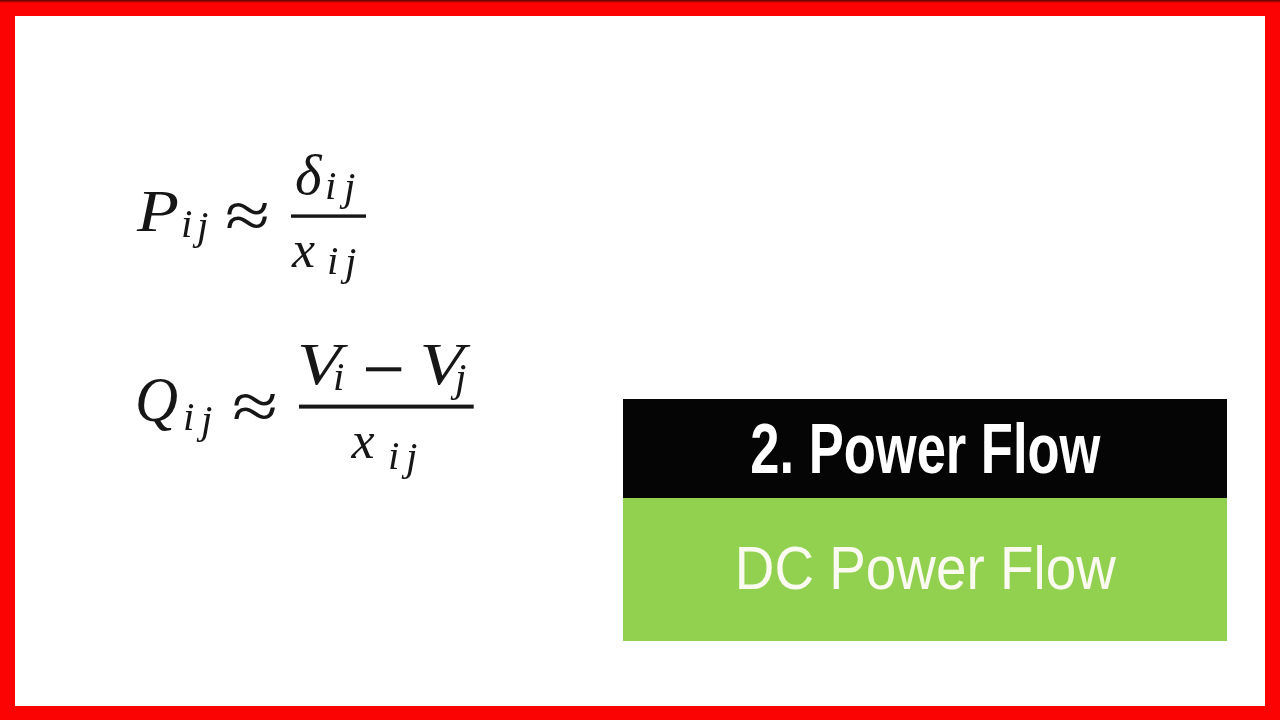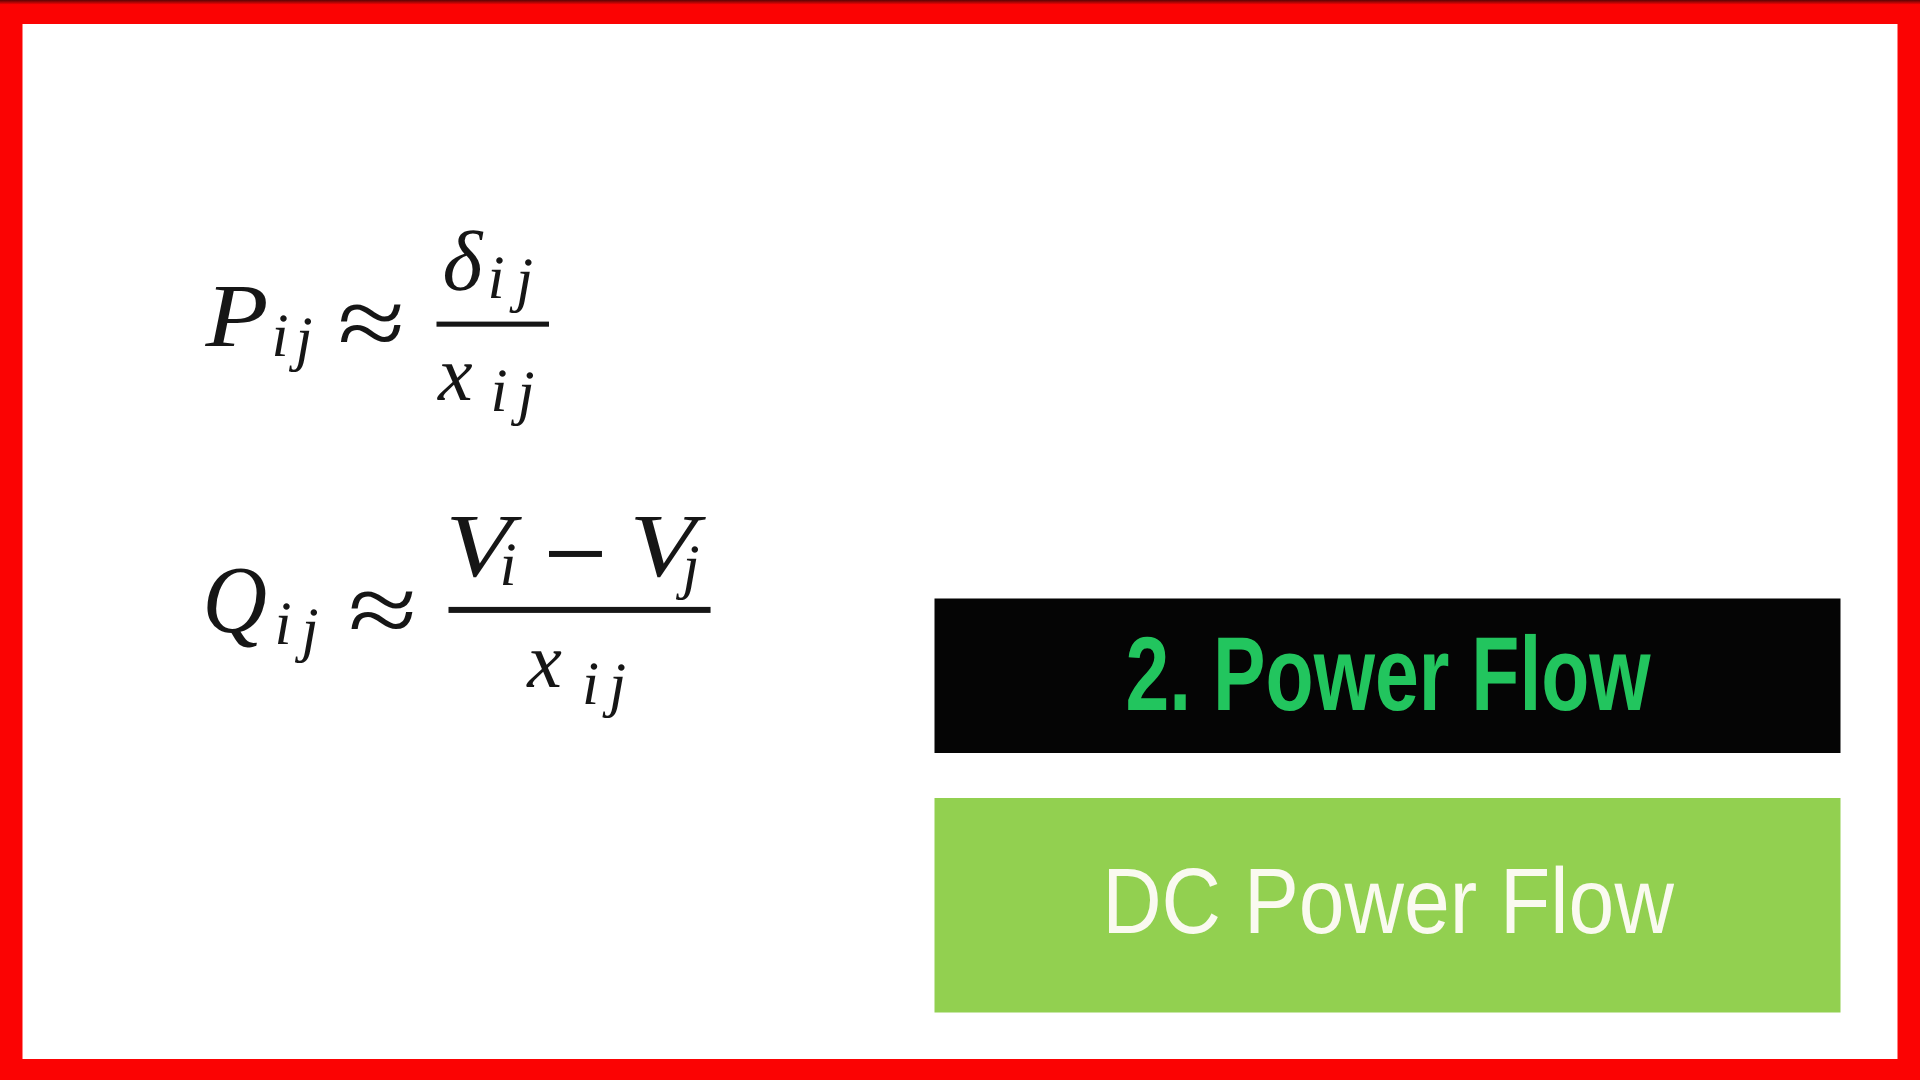--- a/index.html
+++ b/index.html
@@ -6,24 +6,24 @@
   html,body { width:1280px; height:720px; overflow:hidden; }
   body { position:relative; background:#fb0303; font-family:"Liberation Serif", serif; }
   .darktop { position:absolute; left:0; top:0; width:1280px; height:3px;
              background:linear-gradient(to bottom, #5a0404 0%, #b00505 55%, #f60202 100%); }
   .panel { position:absolute; left:15px; top:16px; width:1250px; height:690px; background:#ffffff; }
   svg.math { position:absolute; left:0; top:0; }
   svg.math text { font-family:"Liberation Serif", serif; fill:#161616; }
   .it { font-style:italic; }
 
   .box1 { position:absolute; left:623px; top:399px; width:604px; height:103px;
-          background:#050505; color:#22c55e; font-family:"Liberation Sans", sans-serif;
+          background:#050505; color:#ffffff; font-family:"Liberation Sans", sans-serif;
           font-weight:bold; font-size:70px; text-align:center; line-height:101px; }
   .box1 span { display:inline-block; transform:scaleX(0.75); transform-origin:50% 50%; }
-  .box2 { position:absolute; left:623px; top:532px; width:604px; height:143px;
+  .box2 { position:absolute; left:623px; top:498px; width:604px; height:143px;
           background:#92d050; color:#fafaf0; font-family:"Liberation Sans", sans-serif;
           font-size:62px; text-align:center; line-height:139px; }
   .box2 span { display:inline-block; transform:scaleX(0.885); transform-origin:50% 50%; }
 </style>
 </head>
 <body>
   <div class="panel"></div>
   <div class="darktop"></div>
 
   <svg class="math" width="1280" height="720" viewBox="0 0 1280 720">

